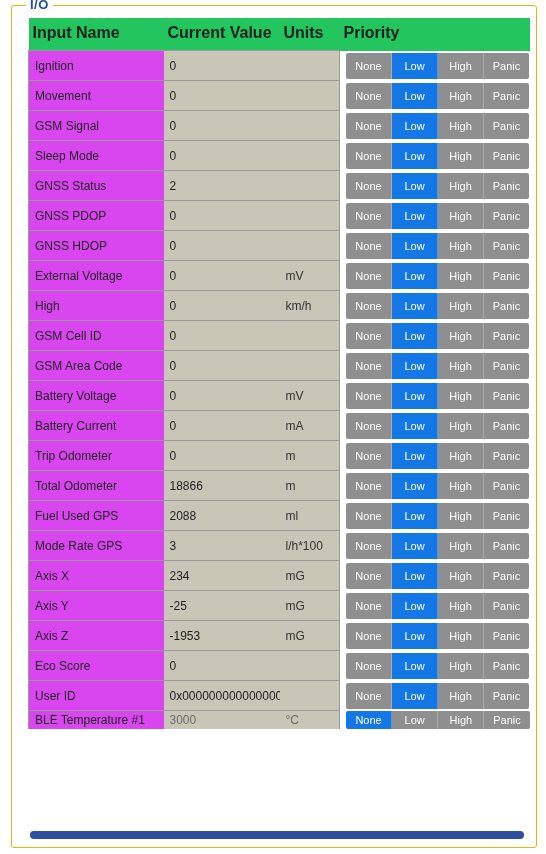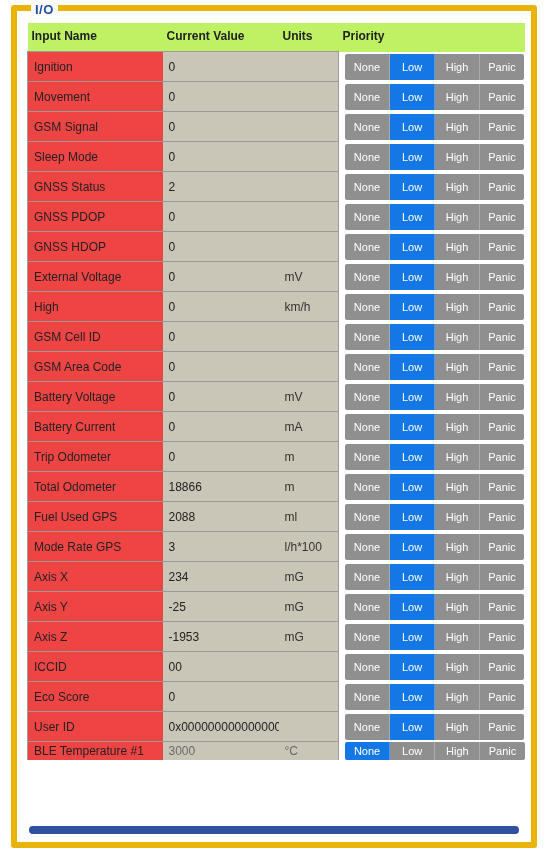--- a/index.html
+++ b/index.html
@@ -9,22 +9,22 @@
     width: 546px;
     height: 854px;
     font-family: "Segoe UI", Tahoma, Arial, sans-serif;
     font-size: 12px;
     background: #fff;
     color: #333;
   }
   .frame {
     position: relative;
     margin: 5px 9px 6px 11px;
-    padding: 12px 6px 6px 10px;
-    border: 6px solid #eab308;
+    padding: 12px 6px 6px 16px;
+    border: 1px solid #eab308;
     border-radius: 3px;
     height: 843px;
     background: #fff;
   }
   .frame-label {
     position: absolute;
     top: -9px;
     left: 14px;
     background: #fff;
     padding: 0 4px;
@@ -41,42 +41,42 @@
   table {
     border-collapse: collapse;
     width: 100%;
     table-layout: fixed;
   }
   thead th {
     text-align: left;
     font-weight: 600;
     color: #222;
     padding: 6px 4px 8px 4px;
-    background: #bef264;
-    font-size: 12px;
+    background: #22c55e;
+    font-size: 16px;
   }
   col.c-name  { width: 135px; }
   col.c-value { width: 116px; }
   col.c-units { width: 60px; }
   col.c-prio  { width: auto; }
 
   tbody td {
     padding: 0;
     vertical-align: middle;
     height: 30px;
   }
   tbody td.cell {
     border: 1px solid #9a9a9a;
     padding: 0 6px;
     font-size: 12px;
     color: #222;
     overflow: hidden;
     white-space: nowrap;
   }
-  tbody td.cell-name  { border-right:none; background: #ef4444; }
+  tbody td.cell-name  { border-right:none; background: #d946ef; }
   tbody td.cell-value { border-left:none; border-right:none; background: #c9c5b7; }
   tbody td.cell-units { border-left:none; background: #c9c5b7; color:#333; }
   tbody td.cell-prio  { padding-left: 6px; background: #fff; }
 
   .seg {
     display: flex;
     width: 100%;
     height: 26px;
     border-radius: 2px;
     overflow: hidden;
@@ -399,33 +399,20 @@
             <td class="cell-prio">
               <div class="seg">
                 <button>None</button>
                 <button class="active">Low</button>
                 <button>High</button>
                 <button>Panic</button>
               </div>
             </td>
           </tr>
           <tr>
-            <td class="cell cell-name">ICCID</td>
-            <td class="cell cell-value">00</td>
-            <td class="cell cell-units"></td>
-            <td class="cell-prio">
-              <div class="seg">
-                <button>None</button>
-                <button class="active">Low</button>
-                <button>High</button>
-                <button>Panic</button>
-              </div>
-            </td>
-          </tr>
-          <tr>
             <td class="cell cell-name">Eco Score</td>
             <td class="cell cell-value">0</td>
             <td class="cell cell-units"></td>
             <td class="cell-prio">
               <div class="seg">
                 <button>None</button>
                 <button class="active">Low</button>
                 <button>High</button>
                 <button>Panic</button>
               </div>

